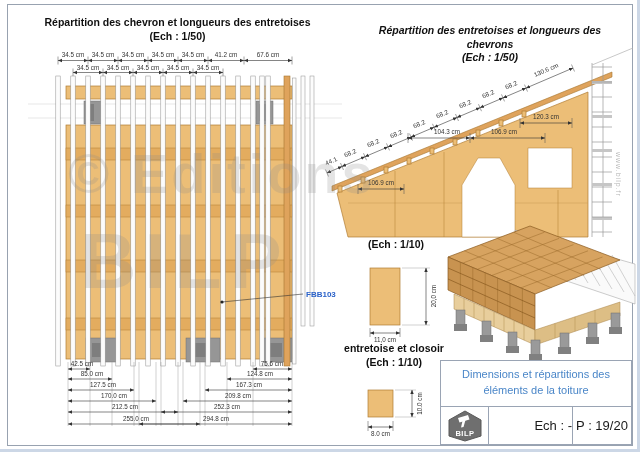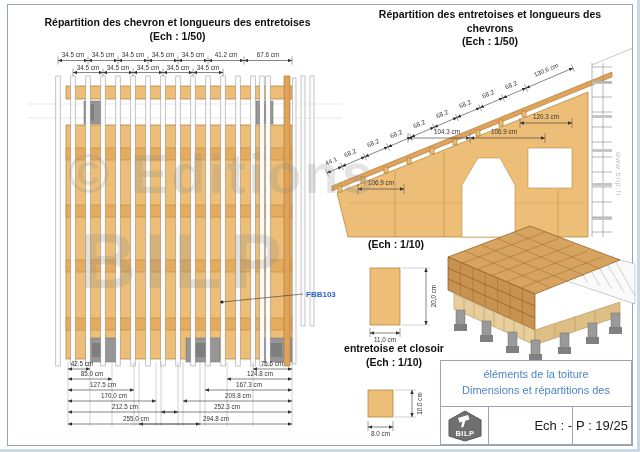--- a/index.html
+++ b/index.html
@@ -46,21 +46,21 @@
 <body>
 
 <div class="page">
   <div class="frame"></div>
 
   <div class="dtitle" style="left:25px;top:16px;width:305px;">
     <div>Répartition des chevron et longueurs des entretoises</div>
     <div>(Ech : 1/50)</div>
   </div>
 
-  <div class="dtitle" style="left:355px;top:8px;width:270px;">
+  <div class="dtitle" style="left:355px;top:24px;width:270px;font-style:italic;">
     <div>Répartition des entretoises et longueurs des</div>
     <div>chevrons</div>
     <div>(Ech : 1/50)</div>
   </div>
 
   <svg style="left:20px;top:48px;" width="330" height="395" viewBox="0 0 330 395">
     <defs>
       <marker id="pm" viewBox="0 0 6 6" markerWidth="4.5" markerHeight="4.5" refX="5.4" refY="3" orient="auto-start-reverse" markerUnits="userSpaceOnUse">
         <path d="M0,0.7 L5.6,3 L0,5.3 Z" fill="#333"></path>
       </marker>
@@ -418,34 +418,34 @@
       <rect x="118" y="135" width="13" height="7" fill="#808080"></rect>
       <rect x="148" y="111" width="9" height="16" fill="#9a9a9a" stroke="#6e6e6e" stroke-width="0.5"></rect>
       <rect x="146" y="125" width="13" height="7" fill="#808080"></rect>
       <rect x="171" y="101" width="9" height="16" fill="#9a9a9a" stroke="#6e6e6e" stroke-width="0.5"></rect>
       <rect x="169" y="115" width="13" height="7" fill="#808080"></rect>
     </g>
   </svg>
 
   <div class="titleblock">
     <div class="tb-title">
+      <div>Dimensions et répartitions des</div>
       <div>éléments de la toiture</div>
-      <div>Dimensions et répartitions des</div>
     </div>
     <div class="tb-row">
       <div class="tb-logo">
         <svg style="left:6px;top:3px;" width="36" height="32" viewBox="0 0 36 32">
           <polygon points="18,1 34,10 34,26 18,31 2,26 2,10" fill="#6f6f6f" stroke="#595959" stroke-width="1"></polygon>
           <polygon points="11,8 21,5 22.5,9.5 12.5,12.5" fill="#ffffff"></polygon>
           <polygon points="15.5,11 18.5,10 16.5,17 14,17.5" fill="#ffffff"></polygon>
           <text x="18" y="26" text-anchor="middle" font-size="7.5" font-weight="bold" fill="#ffffff" letter-spacing="0.5">BILP</text>
         </svg>
       </div>
       <div class="tb-scale">Ech : -</div>
-      <div class="tb-page">P : 19/25</div>
+      <div class="tb-page">P : 19/20</div>
     </div>
   </div>
 
   <div class="watermark wm1">© Editions</div>
   <div class="watermark wm2">BILP</div>
   <div class="side-url">www.bilp.fr</div>
 
   <div class="edge-b"></div>
   <div class="edge-r"></div>
 </div>

